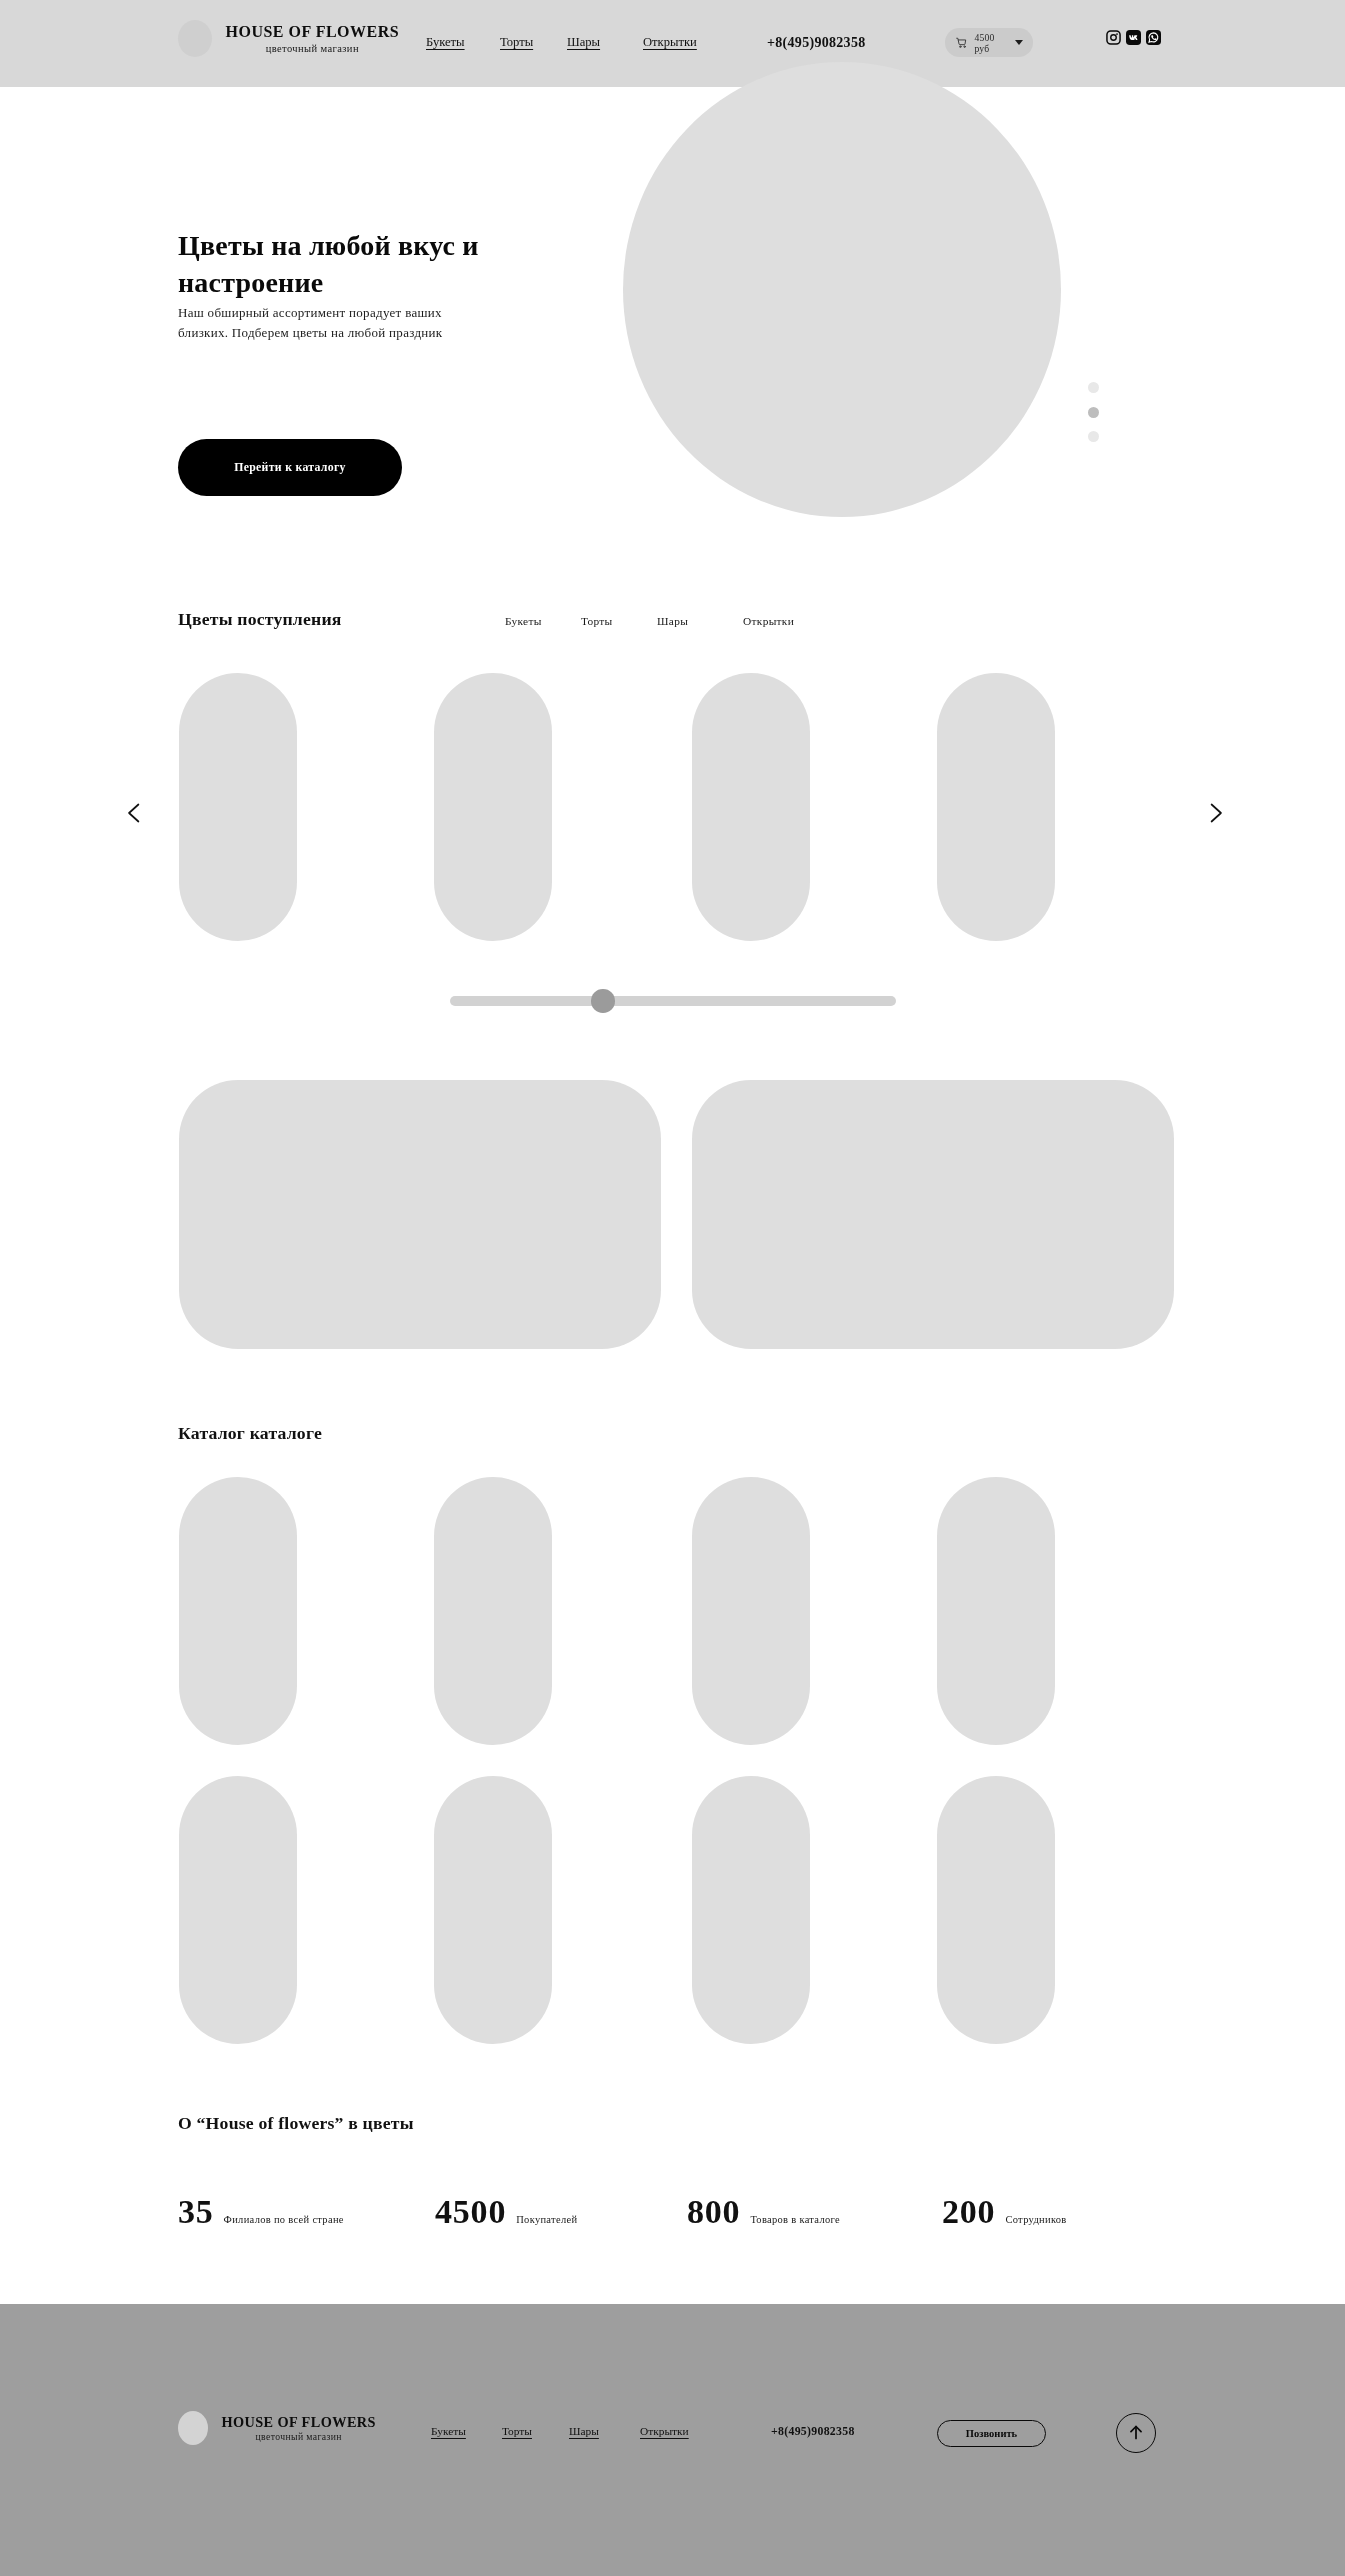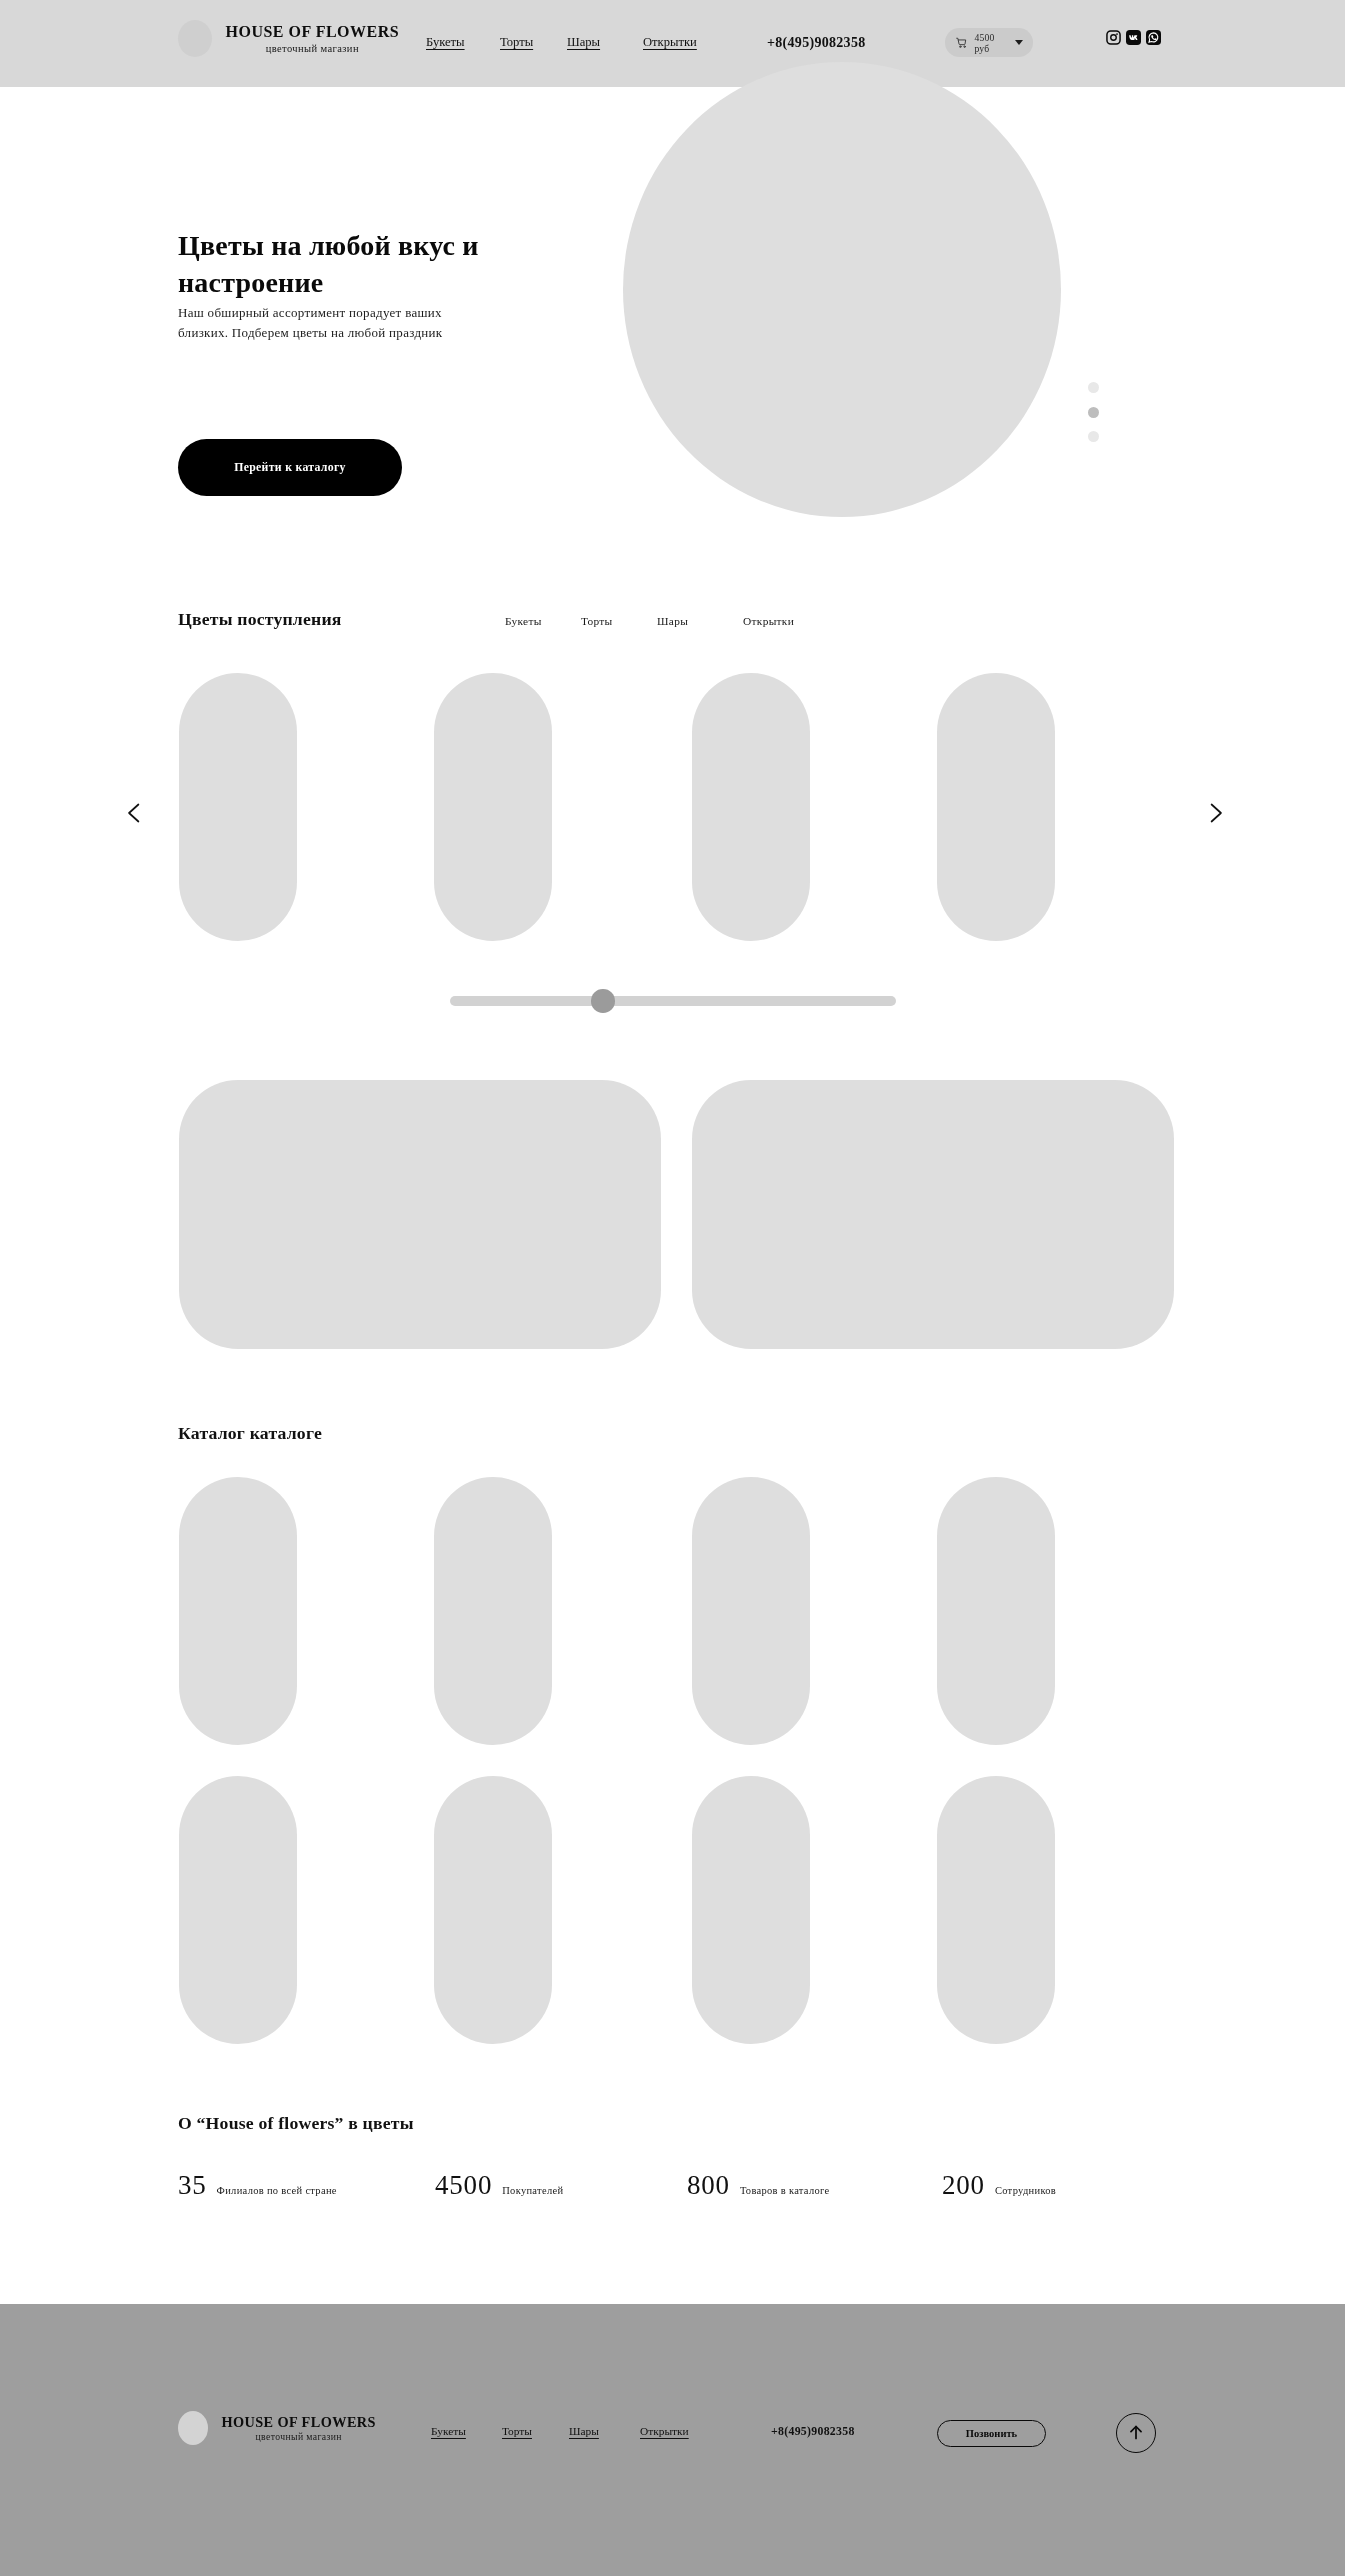--- a/index.html
+++ b/index.html
@@ -110,21 +110,21 @@
   .cat-card.row1{top:299px;}
 
   
   .stats-head{position:absolute;left:178px;top:2113px;font-size:17.7px;font-weight:bold;letter-spacing:0.2px;}
   .stats{position:absolute;left:178px;top:2172px;width:993px;height:51px;}
   .stat{position:absolute;top:0;display:flex;align-items:baseline;gap:10px;}
   .stat:nth-child(1){left:0;}
   .stat:nth-child(2){left:257px;justify-content:center;}
   .stat:nth-child(3){left:509px;}
   .stat:nth-child(4){left:764px;}
-  .stat-num{font-size:27px;font-weight:normal;letter-spacing:0.8px;line-height:1;}
+  .stat-num{font-size:34px;font-weight:bold;letter-spacing:0.8px;line-height:1;margin-top:23px;}
   .stat-label{font-size:10.5px;letter-spacing:0.3px;color:#1a1a1a;white-space:nowrap;}
 
   
   .footer{position:absolute;left:0;top:2304px;width:1345px;height:272px;background:#9e9e9e;}
   .f-logo-wrap{position:absolute;left:178px;top:2411px;display:flex;align-items:center;gap:13.5px;}
   .f-logo-circle{width:30px;height:34px;border-radius:50%;background:#d3d3d3;}
   .f-logo-title{font-size:14.3px;font-weight:bold;letter-spacing:0.4px;line-height:1.15;color:#0d0d0d;}
   .f-logo-sub{font-size:9.7px;letter-spacing:0.4px;color:#1b1b1b;}
   .f-nav{position:absolute;left:431px;top:2425px;display:flex;}
   .f-nav a{font-size:11.4px;color:#111;text-decoration:underline;text-underline-offset:3.4px;}

